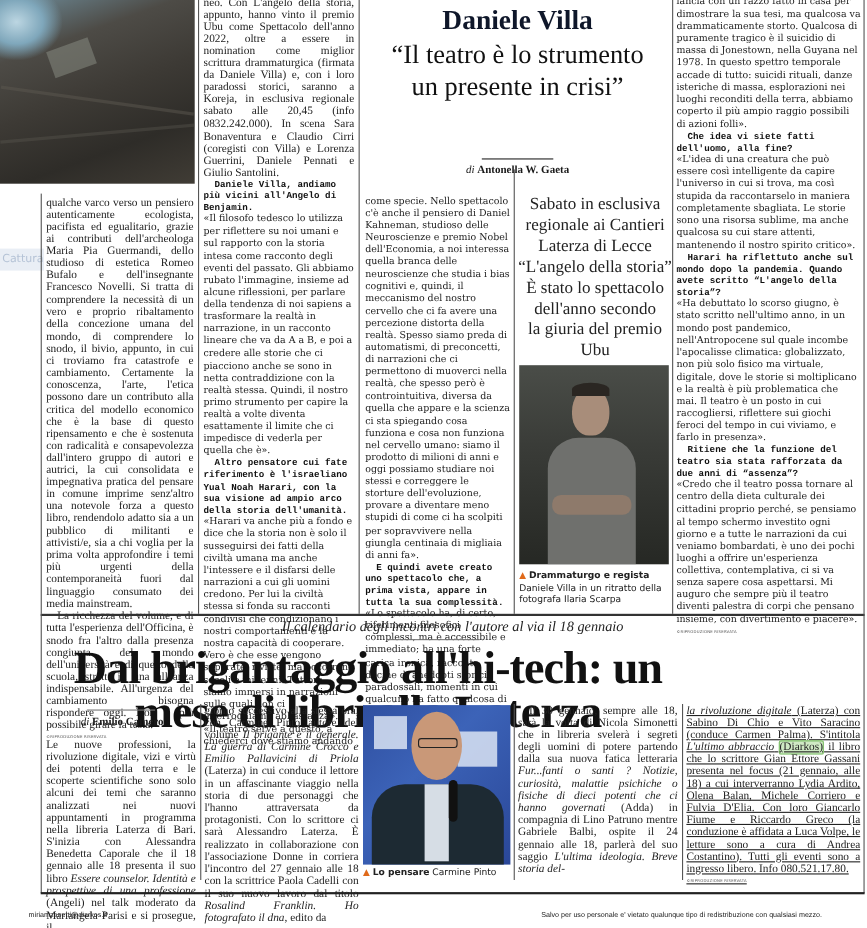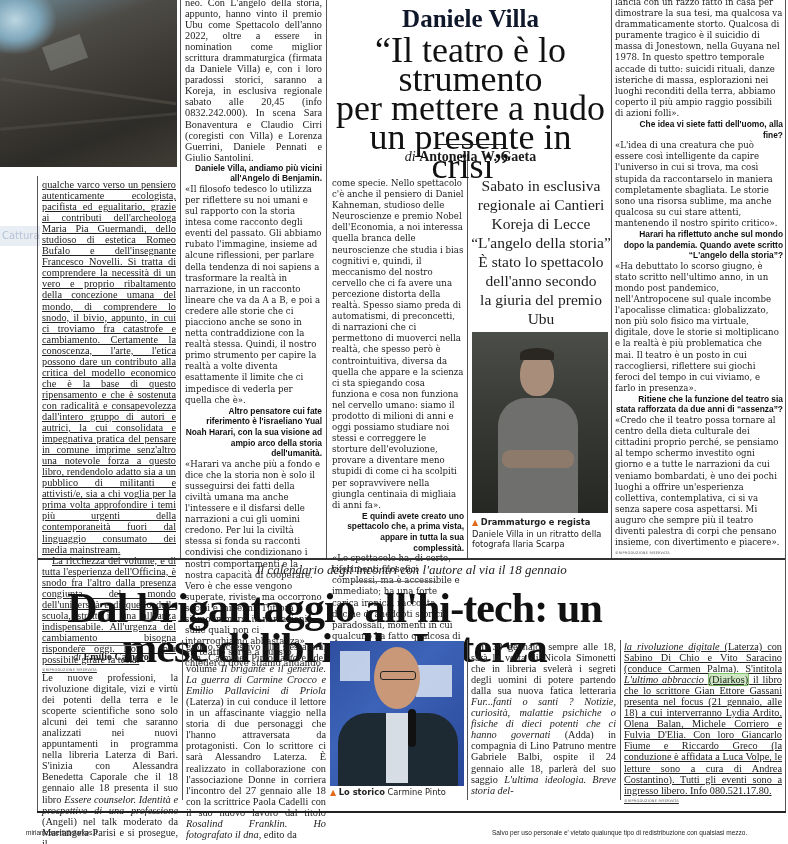--- a/index.html
+++ b/index.html
@@ -5,21 +5,21 @@
   html, body { margin:0; padding:0; }
   body { width:788px; height:844px; background:#ffffff; position:relative; overflow:hidden;
          font-family:"DejaVu Serif", serif; color:#1a1a1a; }
   .abs { position:absolute; }
   .serif { font-family:"Liberation Serif", serif; }
   .sans { font-family:"DejaVu Sans", sans-serif; }
   .col { position:absolute; font-family:"DejaVu Serif", serif; font-size:8.6px; line-height:11.1px; color:#222; }
   .col p { margin:0; }
   .justify { text-align:justify; }
   .indent { text-indent:10px; }
-  .q { font-family:Liberation Sans, sans-serif; font-weight:bold; font-size:8.4px; line-height:10.6px; color:#111; margin:2px 0 0 0; text-indent:10px;text-align:right; }
+  .q { font-family:Liberation Mono, monospace; font-weight:bold; font-size:8.4px; line-height:10.6px; color:#111; margin:2px 0 0 0; text-indent:10px; }
   .body-sm { font-family:"Liberation Serif", serif; font-size:10.3px; line-height:11.05px; }
   .copyright { font-family:"DejaVu Sans", sans-serif; font-size:3.5px; letter-spacing:0.2px; color:#555; margin-top:4px; text-transform:uppercase; }
   .vrule { position:absolute; width:1px; background:#555; }
   .hrule { position:absolute; height:1px; background:#555; }
   .photo { position:absolute; overflow:hidden; }
   .caption-flag { color:#e06a1a; font-size:8px; }
   em { font-style:italic; }
 </style>
 </head>
 <body>
@@ -36,57 +36,56 @@
   <span>Cattura</span>
 </div>
 
 <div class="vrule" style="left:37px;top:176px;height:382px;"></div>
 <div class="vrule" style="left:180px;top:0;height:558px;"></div>
 <div class="vrule" style="left:326px;top:0;height:558px;"></div>
 <div class="vrule" style="left:467px;top:154px;height:404px;"></div>
 <div class="vrule" style="left:611px;top:0;height:558px;"></div>
 <div class="vrule" style="left:785px;top:0;height:558px;"></div>
 
-<div class="col body-sm justify" style="left:42px;top:179px;width:134px;text-decoration:underline;">
+<div class="col body-sm justify" style="left:42px;top:179px;width:134px;">
   <p>qualche varco verso un pensiero autenticamente ecologista, pacifista ed egualitario, grazie ai contributi dell'archeologa Maria Pia Guermandi, dello studioso di estetica Romeo Bufalo e dell'insegnante Francesco Novelli. Si tratta di comprendere la necessità di un vero e proprio ribaltamento della concezione umana del mondo, di comprendere lo snodo, il bivio, appunto, in cui ci troviamo fra catastrofe e cambiamento. Certamente la conoscenza, l'arte, l'etica possono dare un contributo alla critica del modello economico che è la base di questo ripensamento e che è sostenuta con radicalità e consapevolezza dall'intero gruppo di autori e autrici, la cui consolidata e impegnativa pratica del pensare in comune imprime senz'altro una notevole forza a questo libro, rendendolo adatto sia a un pubblico di militanti e attivisti/e, sia a chi voglia per la prima volta approfondire i temi più urgenti della contemporaneità fuori dal linguaggio consumato dei media mainstream.</p>
   <p class="indent">La ricchezza del volume, e di tutta l'esperienza dell'Officina, è snodo fra l'altro dalla presenza congiunta del mondo dell'università e di quello della scuola, stretti in una alleanza indispensabile. All'urgenza del cambiamento bisogna rispondere oggi. Non è più possibile girare la testa.</p>
   <p class="copyright">©RIPRODUZIONE RISERVATA</p>
 </div>
 
 <div class="col" style="left:185px;top:-3px;width:137px;">
   <p class="body-sm justify">neo. Con L'angelo della storia, appunto, hanno vinto il premio Ubu come Spettacolo dell'anno 2022, oltre a essere in nomination come miglior scrittura drammaturgica (firmata da Daniele Villa) e, con i loro paradossi storici, saranno a Koreja, in esclusiva regionale sabato alle 20,45 (info 0832.242.000). In scena Sara Bonaventura e Claudio Cirri (coregisti con Villa) e Lorenza Guerrini, Daniele Pennati e Giulio Santolini.</p>
   <p class="q">Daniele Villa, andiamo più vicini all'Angelo di Benjamin.</p>
   <p>«Il filosofo tedesco lo utilizza per riflettere su noi umani e sul rapporto con la storia intesa come racconto degli eventi del passato. Gli abbiamo rubato l'immagine, insieme ad alcune riflessioni, per parlare della tendenza di noi sapiens a trasformare la realtà in narrazione, in un racconto lineare che va da A a B, e poi a credere alle storie che ci piacciono anche se sono in netta contraddizione con la realtà stessa. Quindi, il nostro primo strumento per capire la realtà a volte diventa esattamente il limite che ci impedisce di vederla per quella che è».</p>
   <p class="q">Altro pensatore cui fate riferimento è l'israeliano Yual Noah Harari, con la sua visione ad ampio arco della storia dell'umanità.</p>
   <p>«Harari va anche più a fondo e dice che la storia non è solo il susseguirsi dei fatti della civiltà umana ma anche l'intessere e il disfarsi delle narrazioni a cui gli uomini credono. Per lui la civiltà stessa si fonda su racconti condivisi che condizionano i nostri comportamenti e la nostra capacità di cooperare. Vero è che esse vengono superate, riviste, ma occorrono secoli e millenni. Tuttora siamo immersi in narrazioni sulle quali non ci interroghiamo abbastanza».</p>
   <p>«Il teatro serve a questo, a chiederci dove stiamo andando</p>
 </div>
 
 <div class="abs serif" style="left:330px;top:2px;width:281px;text-align:center;font-size:25px;font-weight:bold;line-height:34px;color:#0f172a;">Daniele Villa</div>
-<div class="abs serif" style="left:330px;top:36px;width:281px;text-align:center;font-size:36px;line-height:29px;color:#111;">
+<div class="abs serif" style="left:330px;top:36px;width:281px;text-align:center;font-size:24px;line-height:29px;color:#111;">
   <div>“Il teatro è lo strumento</div>
-  <div>per mettere a nudo</div>
   <div>un presente in crisi”</div>
 </div>
 <div class="hrule" style="left:438px;top:144px;width:65px;background:#222;"></div>
-<div class="abs serif" style="left:330px;top:149px;width:281px;text-align:center;font-size:14px;">
+<div class="abs serif" style="left:330px;top:149px;width:281px;text-align:center;font-size:10px;">
   <em>di</em>
   <b>Antonella W. Gaeta</b>
 </div>
 
 <div class="col" style="left:332px;top:178px;width:132px;">
   <p>come specie. Nello spettacolo c'è anche il pensiero di Daniel Kahneman, studioso delle Neuroscienze e premio Nobel dell'Economia, a noi interessa quella branca delle neuroscienze che studia i bias cognitivi e, quindi, il meccanismo del nostro cervello che ci fa avere una percezione distorta della realtà. Spesso siamo preda di automatismi, di preconcetti, di narrazioni che ci permettono di muoverci nella realtà, che spesso però è controintuitiva, diversa da quella che appare e la scienza ci sta spiegando cosa funziona e cosa non funziona nel cervello umano: siamo il prodotto di milioni di anni e oggi possiamo studiare noi stessi e correggere le storture dell'evoluzione, provare a diventare meno stupidi di come ci ha scolpiti per sopravvivere nella giungla centinaia di migliaia di anni fa».</p>
   <p class="q">E quindi avete creato uno spettacolo che, a prima vista, appare in tutta la sua complessità.</p>
   <p>«Lo spettacolo ha, di certo, riferimenti filosofici complessi, ma è accessibile e immediato; ha una forte carica ironica, racconta decine di aneddoti storici paradossali, momenti in cui qualcuno ha fatto qualcosa di assurdo attraverso attori, danze,</p>
 </div>
 
 <div class="abs serif" style="left:471px;top:176px;width:140px;text-align:center;font-size:15.5px;line-height:19px;color:#222;">
   <div>Sabato in esclusiva</div>
   <div>regionale ai Cantieri</div>
-  <div>Koreja di Lecce</div>
+  <div>Laterza di Lecce</div>
   <div>“L'angelo della storia”</div>
   <div>È stato lo spettacolo</div>
   <div>dell'anno secondo</div>
   <div>la giuria del premio Ubu</div>
 </div>
 <div class="photo" style="left:472px;top:332px;width:136px;height:181px;background:linear-gradient(180deg,#4a4d48 0%,#3a3c38 40%,#262824 100%);">
   <div style="position:absolute;left:48px;top:20px;width:34px;height:44px;border-radius:50% 50% 45% 45%;background:#a88d7a;"></div>
   <div style="position:absolute;left:48px;top:16px;width:34px;height:12px;border-radius:50% 50% 0 0;background:#2a2622;"></div>
   <div style="position:absolute;left:26px;top:66px;width:80px;height:115px;border-radius:28px 28px 0 0;background:#6f706d;"></div>
   <div style="position:absolute;left:30px;top:118px;width:72px;height:18px;border-radius:8px;background:#8e7a6b;"></div>
@@ -137,21 +136,21 @@
   <div style="position:absolute;left:10px;top:10px;width:30px;height:30px;background:#e5ecf7;opacity:.8;"></div>
   <div style="position:absolute;left:86px;top:24px;width:36px;height:32px;background:#e5ecf7;opacity:.8;"></div>
   <div style="position:absolute;left:44px;top:6px;width:46px;height:62px;border-radius:50%;background:#c99878;"></div>
   <div style="position:absolute;left:50px;top:30px;width:34px;height:7px;border:1.5px solid #222;border-radius:3px;"></div>
   <div style="position:absolute;left:8px;top:72px;width:120px;height:80px;border-radius:30px 30px 0 0;background:#1d2a33;"></div>
   <div style="position:absolute;left:56px;top:72px;width:22px;height:70px;background:#d6dde5;"></div>
   <div style="position:absolute;left:78px;top:68px;width:8px;height:38px;background:#111;border-radius:4px;"></div>
 </div>
 <div class="abs sans" style="left:330px;top:787px;width:140px;font-size:8.3px;line-height:10px;color:#222;">
   <span class="caption-flag">▲</span>
-  <b>Lo storico</b>
+  <b>Lo pensare</b>
   <span>Carmine Pinto</span>
 </div>
 
 <div class="col body-sm justify" style="left:471px;top:641px;width:145px;">
   <p class="indent">Il 30 gennaio, sempre alle 18, sarà la volta di Nicola Simonetti che in libreria svelerà i segreti degli uomini di potere partendo dalla sua nuova fatica letteraria <em>Fur...fanti o santi ? Notizie, curiosità, malattie psichiche o fisiche di dieci potenti che ci hanno governati</em> (Adda) in compagnia di Lino Patruno mentre Gabriele Balbi, ospite il 24 gennaio alle 18, parlerà del suo saggio <em>L'ultima ideologia. Breve storia del-</em></p>
 </div>
 
 <div class="col body-sm justify" style="left:624px;top:641px;width:158px;text-decoration:underline;">
   <p>
     <span><em>la rivoluzione digitale</em> (Laterza) con Sabino Di Chio e Vito Saracino (conduce Carmen Palma). S'intitola <em>L'ultimo abbraccio</em> </span><span style="background:#cfe9c4;border:1px solid #7fbf6a;border-radius:2px;">(Diarkos)</span><span> il libro che lo scrittore Gian Ettore Gassani presenta nel focus (21 gennaio, alle 18) a cui interverranno Lydia Ardito, Olena Balan, Michele Corriero e Fulvia D'Elia. Con loro Giancarlo Fiume e Riccardo Greco (la conduzione è affidata a Luca Volpe, le letture sono a cura di Andrea Costantino). Tutti gli eventi sono a ingresso libero. Info 080.521.17.80.</span>

